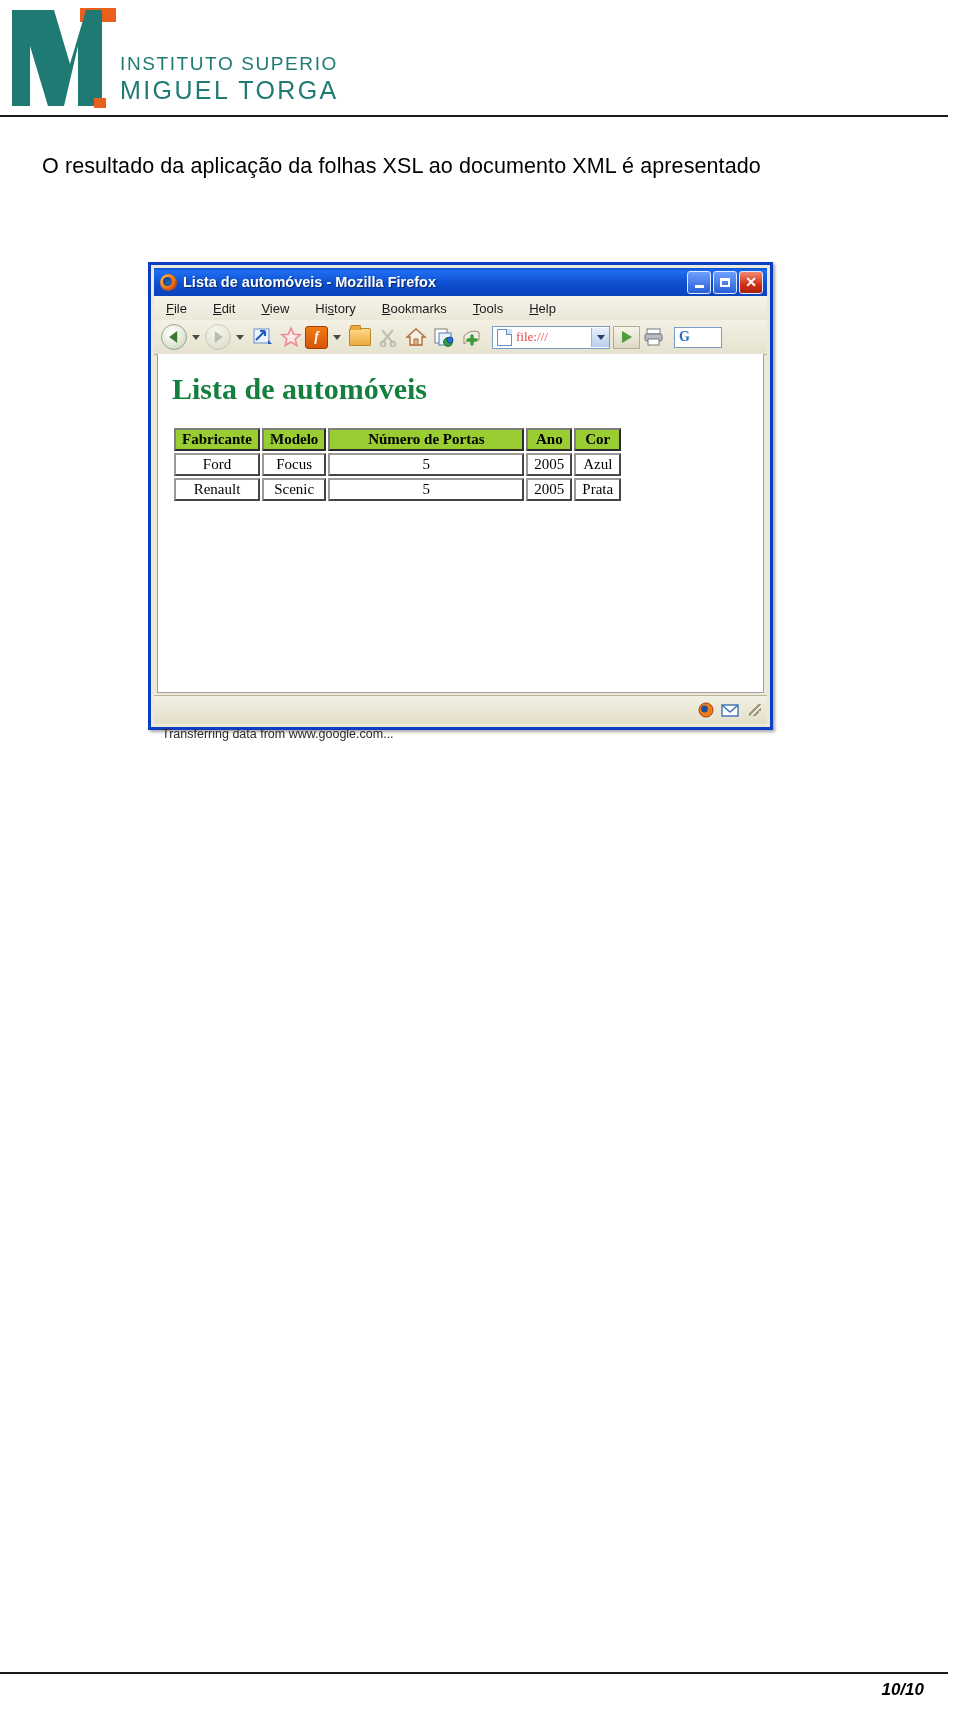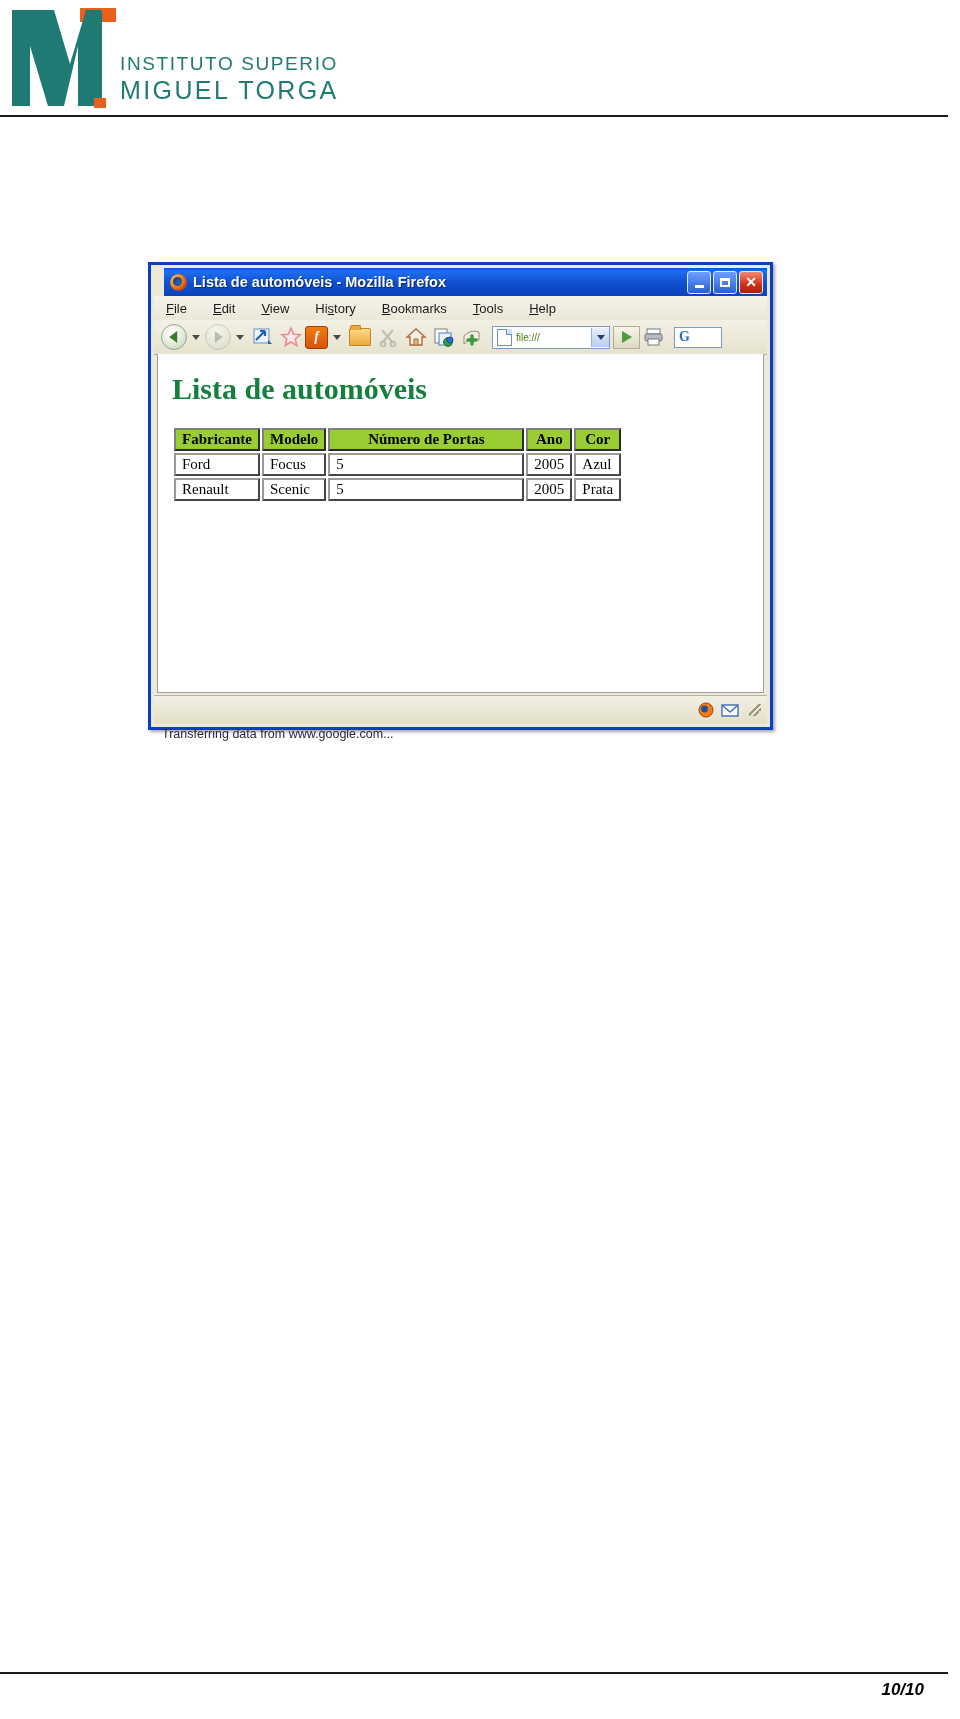--- a/index.html
+++ b/index.html
@@ -31,21 +31,21 @@
     background:#ece9d8;
     box-shadow:2px 2px 3px rgba(0,0,0,.35);
   }
   .win-frame{
     position:absolute;inset:0;
     border:3px solid #0a3fc4;
     background:#ece9d8;
     box-sizing:border-box;
   }
   .titlebar{
-    position:absolute;left:13px;top:3px;right:3px;height:28px;
+    position:absolute;left:3px;top:3px;right:3px;height:28px;
     background:linear-gradient(to bottom,#0b55d4 0%,#1f6df0 12%,#0e4fd0 55%,#0a43bb 100%);
     display:flex;align-items:center;
   }
   .ff-icon{
     width:17px;height:17px;margin-left:6px;margin-right:6px;flex:0 0 auto;
     border-radius:50%;
     background:radial-gradient(circle at 35% 35%,#ffd36b 0%,#ef7d1a 45%,#c2410c 75%,#7a2a06 100%);
     position:relative;
   }
   .ff-icon::after{
@@ -127,21 +127,21 @@
     width:116px;height:21px;background:#fff;border:1px solid #7b9bc8;
     margin-left:6px;
   }
   .url-page-ico{
     width:13px;height:15px;background:#fff;border:1px solid #6a8ec4;margin:0 4px;position:relative;
   }
   .url-page-ico::after{
     content:"";position:absolute;right:-1px;top:-1px;width:5px;height:5px;
     background:#cfe0f5;border-left:1px solid #6a8ec4;border-bottom:1px solid #6a8ec4;
   }
-  .url-text{font-size:10px;color:#4d7c0f;font-family:Liberation Sans, sans-serif;flex:1;}
+  .url-text{font-size:13px;color:#ef4444;font-family:Liberation Serif, serif;flex:1;}
   .url-drop{
     width:17px;height:19px;background:linear-gradient(to bottom,#e8f0fb,#b9cdea);
     border-left:1px solid #9ab3d6;display:flex;align-items:center;justify-content:center;
   }
   .url-drop i{
     width:0;height:0;border-left:4px solid transparent;border-right:4px solid transparent;
     border-top:5px solid #20406e;display:block;
   }
   .go-btn{
     width:25px;height:21px;margin-left:3px;
@@ -171,21 +171,21 @@
   .cars-table{
     margin:20px 0 0 14px;border-collapse:separate;border-spacing:2px;
     font-family:"Liberation Serif", serif;font-size:15px;color:#000;
   }
   .cars-table th{
     background:#9acd32;border:2px solid #7f7f7f;border-style:outset;
     font-weight:bold;padding:1px 6px;text-align:center;white-space:nowrap;
   }
   .cars-table td{
     background:#ffffff;border:2px solid #9a9a9a;border-style:outset;
-    padding:1px 6px;text-align:left;white-space:nowrap;
+    padding:1px 6px;text-align:center;white-space:nowrap;
   }
   .cars-table td.wide{min-width:180px;}
 
   .statusbar{
     position:absolute;left:3px;right:3px;bottom:3px;height:28px;
     background:linear-gradient(to bottom,#f2f0e3,#e3dfcb);
     border-top:1px solid #b9b49c;
     display:flex;align-items:center;
   }
   .status-text{
@@ -222,20 +222,21 @@
       <path d="M88 4 H94 V100 H88 Z" fill="#1f7a73"></path>
       <rect x="86" y="92" width="12" height="10" fill="#e8601c"></rect>
       <text x="112" y="64" font-family="Liberation Sans, sans-serif" font-size="19" letter-spacing="1.6" fill="#1f7a73">INSTITUTO SUPERIOR</text>
       <text x="112" y="93" font-family="Liberation Sans, sans-serif" font-size="25" letter-spacing="2.4" fill="#1f7a73">MIGUEL TORGA</text>
     </svg>
   </div>
   <div class="header-rule"></div>
 </div>
 
 <div class="body-text">
+  <span>O resultado da aplicação da folhas XSL ao documento XML é apresentado</span>
 </div>
 
 <div class="browser">
   <div class="win-frame">
 
     <div class="titlebar">
       <span class="ff-icon"></span>
       <span class="win-title">Lista de automóveis - Mozilla Firefox</span>
       <div class="win-buttons">
         <div class="win-btn btn-min">

